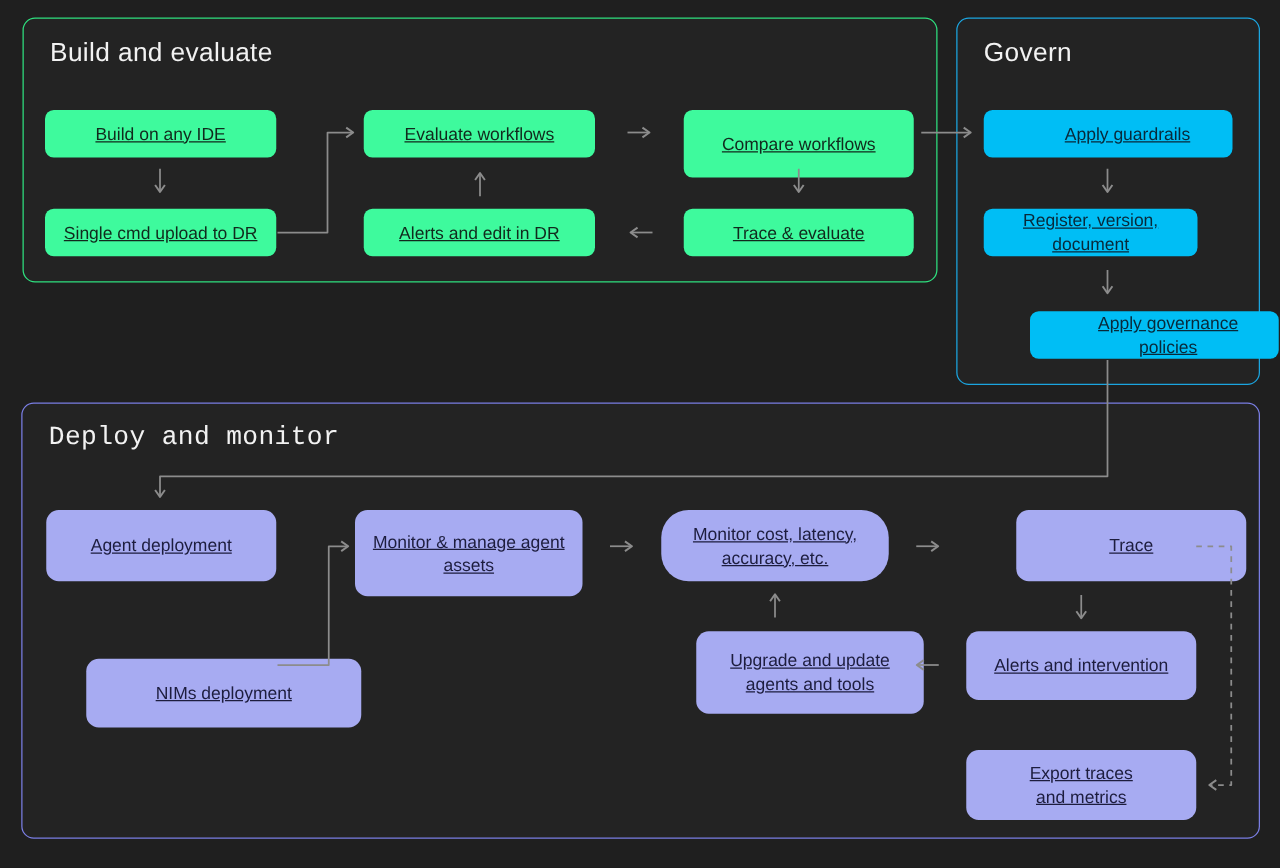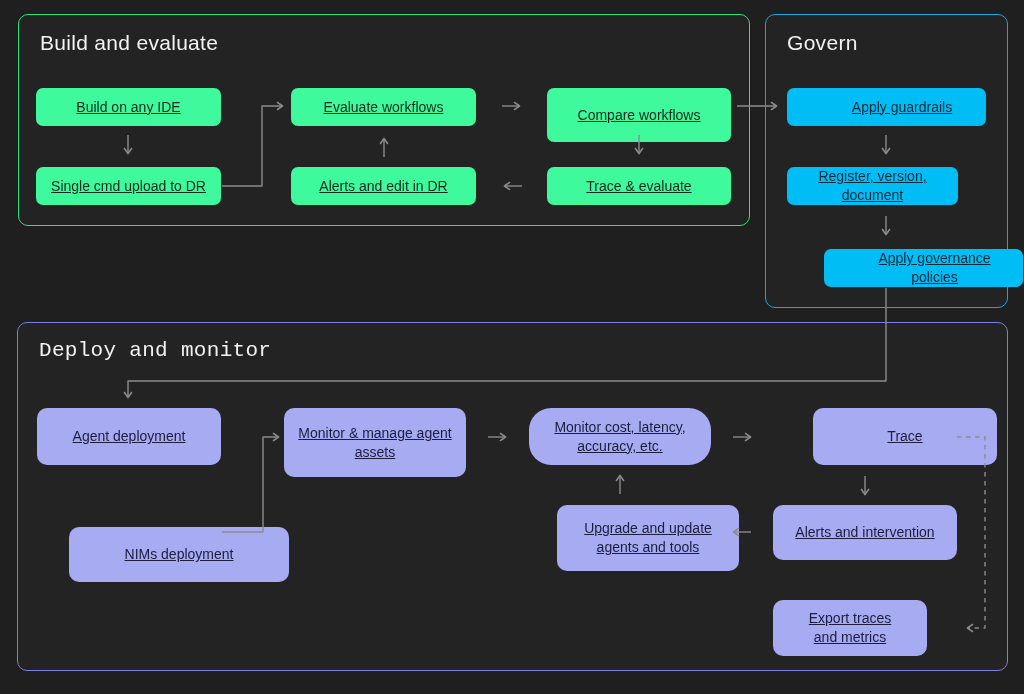--- a/index.html
+++ b/index.html
@@ -64,21 +64,21 @@
   .n-gov-register   { left: 787px; top: 167px; width: 171px; height: 38px; }
   .n-gov-policies   { left: 824px; top: 249px; width: 199px; height: 38px; padding-left: 32px; }
 
   .n-dep-agent      { left: 37px;  top: 408px; width: 184px; height: 57px; }
   .n-dep-nims       { left: 37px;  top: 527px; width: 220px; height: 55px; margin-left: 32px; }
   .n-dep-assets     { left: 284px; top: 408px; width: 182px; height: 69px; }
   .n-dep-cost       { left: 529px; top: 408px; width: 182px; height: 57px; border-radius: 22px; }
   .n-dep-upgrade    { left: 529px; top: 505px; width: 182px; height: 66px; margin-left: 28px; }
   .n-dep-trace      { left: 773px; top: 408px; width: 184px; height: 57px; margin-left: 40px; }
   .n-dep-alerts     { left: 773px; top: 505px; width: 184px; height: 55px; }
-  .n-dep-export     { left: 773px; top: 600px; width: 154px; height: 56px; }
+  .n-dep-export     { left: 773px; top: 600px; width: 184px; height: 56px; }
 
   .connectors {
     position: absolute;
     left: 0; top: 0;
     width: 1024px;
     height: 694px;
     pointer-events: none;
   }
   .connectors path {
     fill: none;

